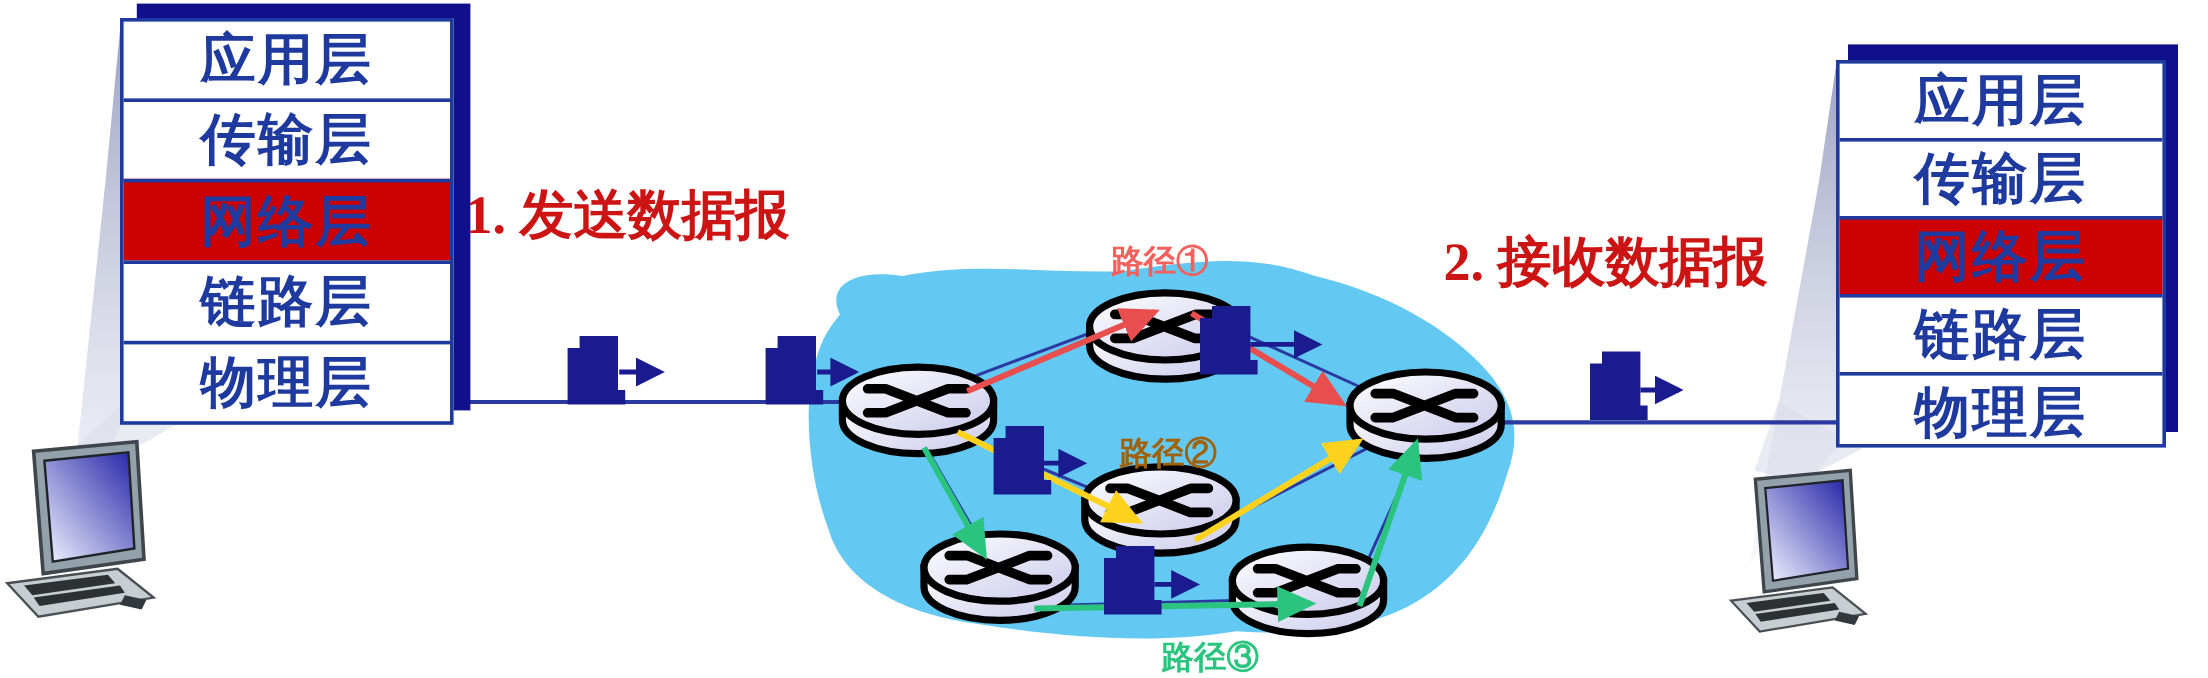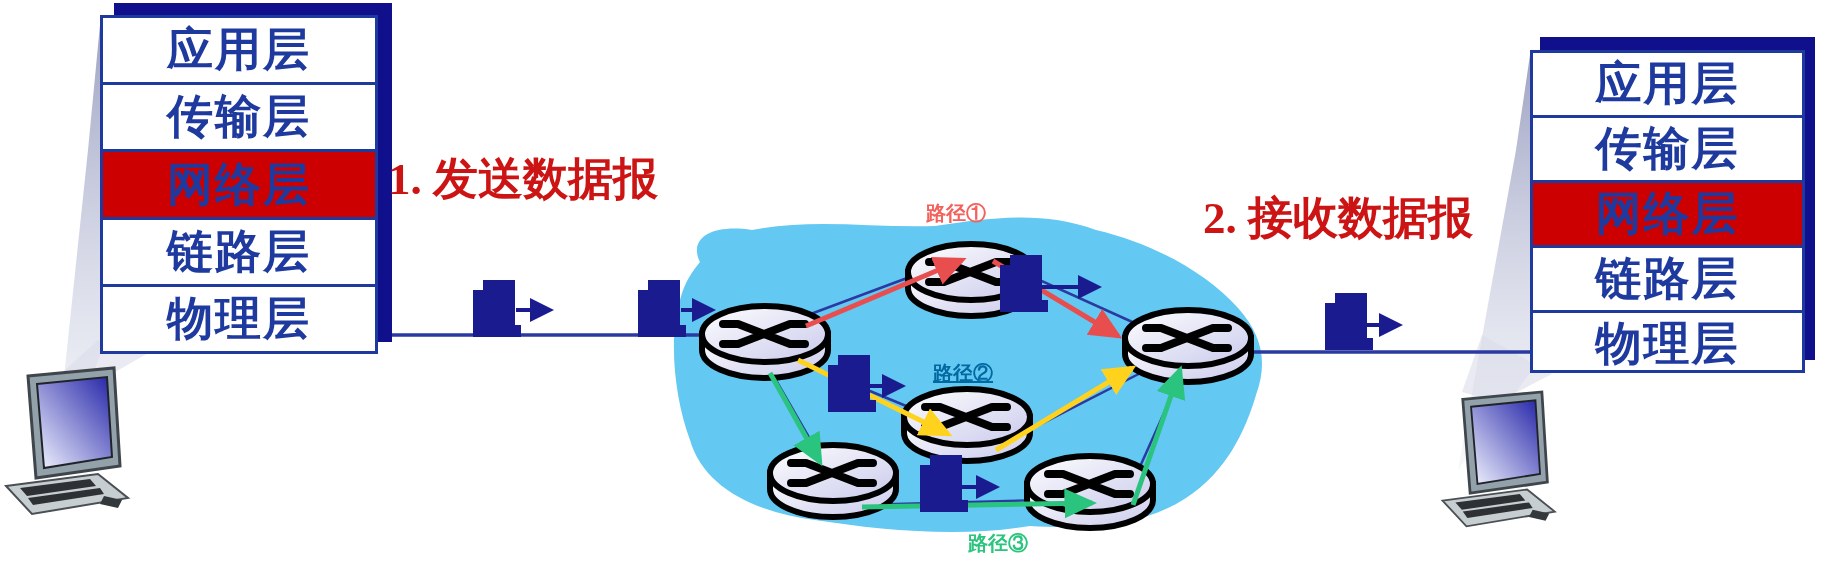--- a/index.html
+++ b/index.html
@@ -18,23 +18,23 @@
   .layer-row:first-child{border-top:none;}
   .layer-row.hl{background:#cc0000;}
 
   
   .note{position:absolute;font-family:"Liberation Serif","DejaVu Serif",serif;
         font-weight:700;color:#cd1414;white-space:nowrap;}
   .note.send{left:388px;top:149px;font-size:45px;}
   .note.recv{left:1203px;top:188px;font-size:45px;}
 
   
-  .path-label{position:absolute;font-size:20px;font-weight:700;white-space:nowrap;}
+  .path-label{position:absolute;font-size:27px;font-weight:700;white-space:nowrap;}
   .path-label.p1{left:926px;top:200px;color:#f4605c;}
-  .path-label.p2{left:933px;top:360px;color:#0369a1;text-decoration:underline;}
+  .path-label.p2{left:933px;top:360px;color:#a16207;}
   .path-label.p3{left:928px;top:530px;color:#2bc47e;margin-left:40px;}
 </style>
 </head>
 <body>
 
 <div id="stage">
 
   <svg id="bg" width="1840" height="565" viewBox="0 0 1840 565">
     <defs>
       <linearGradient id="routerGrad" x1="0" y1="0" x2="1" y2="1">

